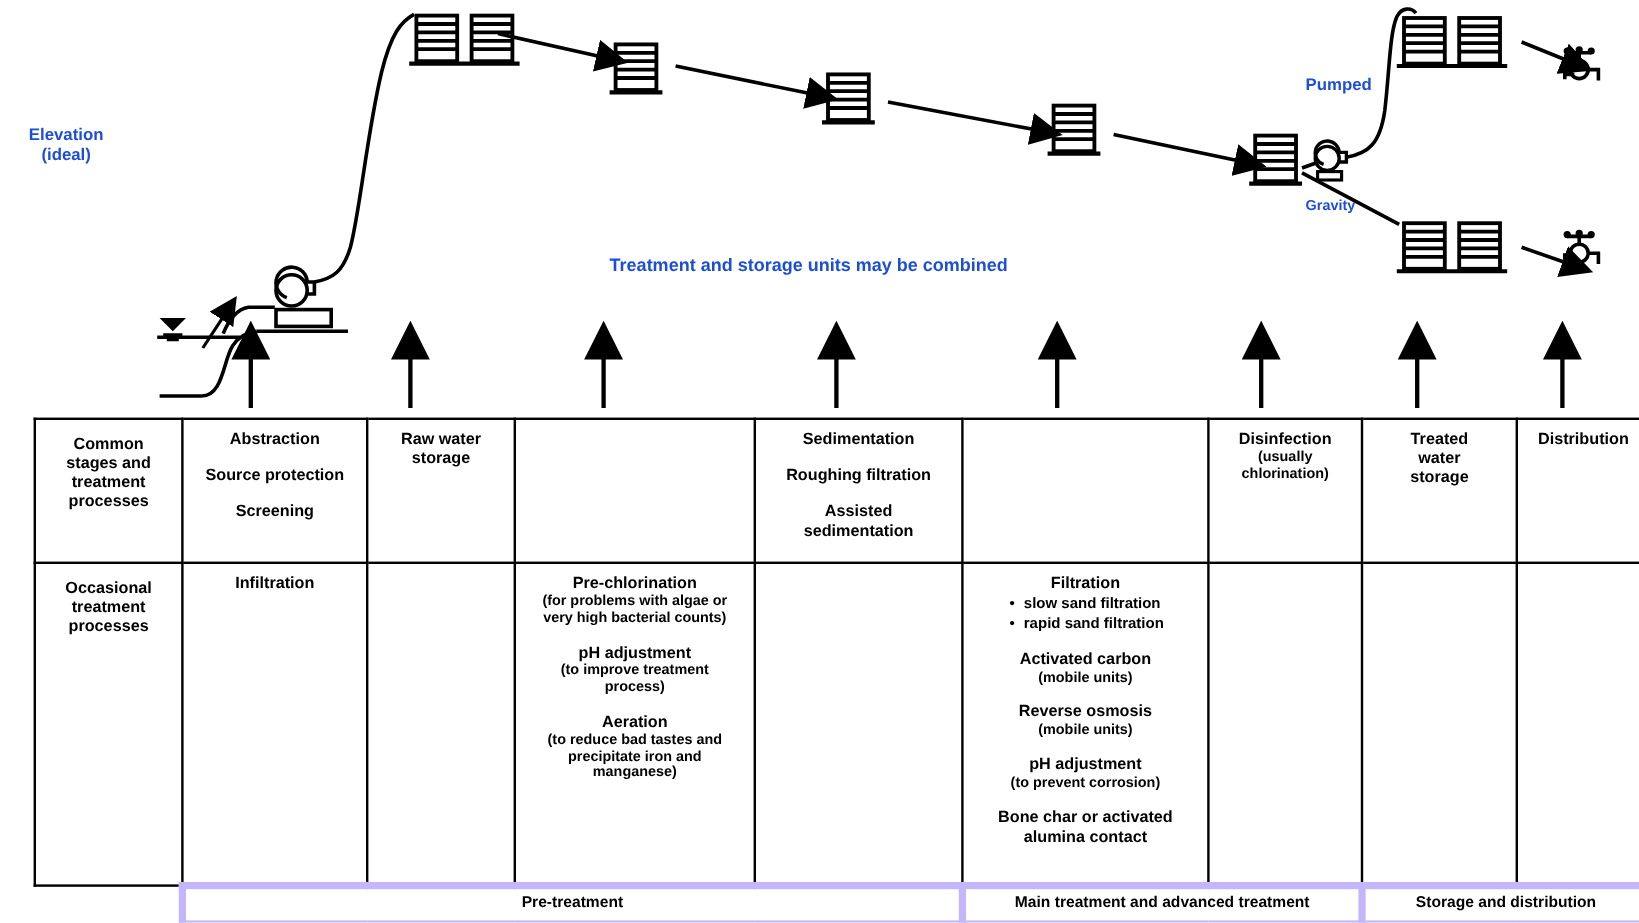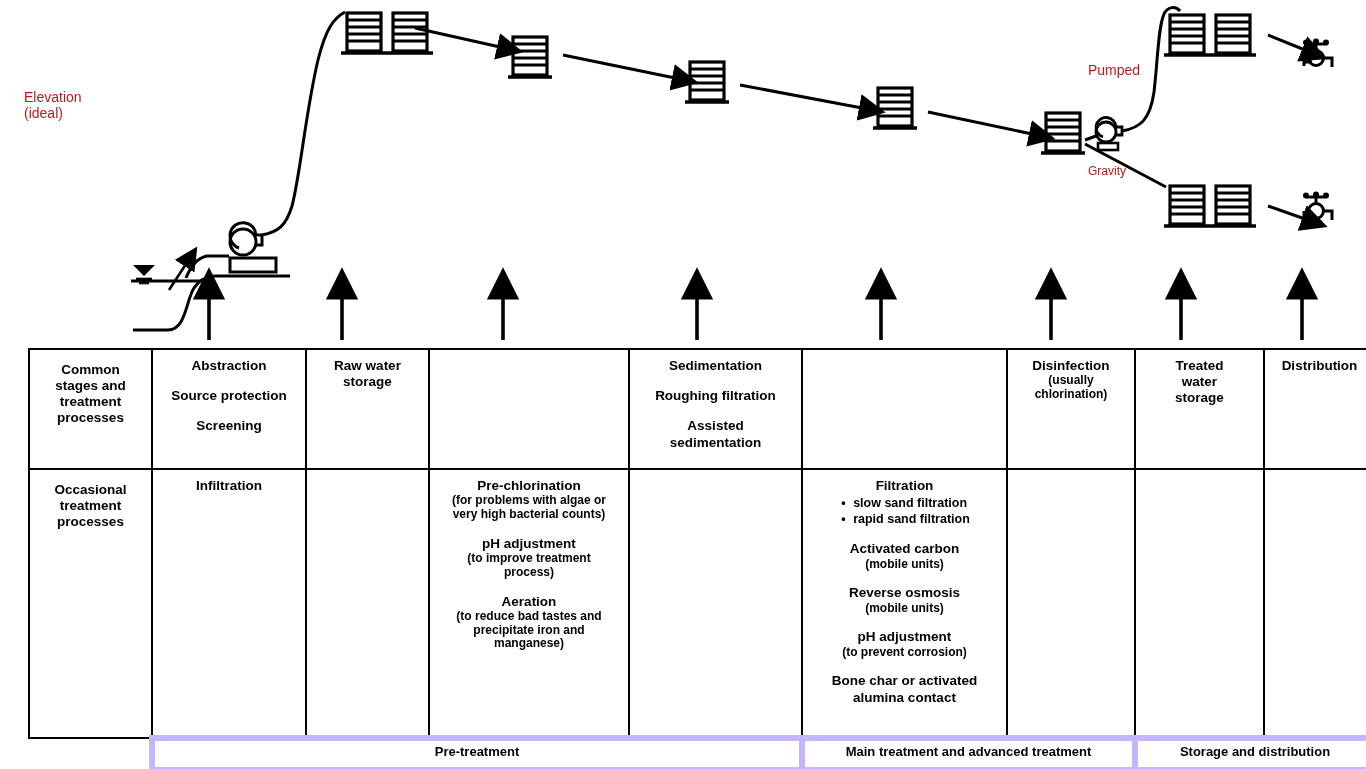--- a/index.html
+++ b/index.html
@@ -27,30 +27,30 @@
     top: 0;
     width: 1366px;
     height: 348px;
   }
   #elevation-diagram svg {
     display: block;
   }
 
   .dgm-label {
     position: absolute;
-    font-weight: normal;
+    font-weight: bold;
     font-size: 14px;
     line-height: 1.15;
-    color: #b91c1c;
+    color: #1d4ed8;
     white-space: pre;
   }
   #elevation-title {
     left: 24px;
-    top: 89px;
-    text-align: left;
+    top: 104px;
+    text-align: center;
   }
   #combined-note {
     left: 508px;
     top: 213px;
     font-size: 15px;
   }
   #pumped-label {
     left: 1088px;
     top: 62px;
     font-size: 14px;
@@ -277,20 +277,21 @@
         <line x1="881" y1="340" x2="881" y2="296" stroke="#000" stroke-width="3.6" marker-end="url(#arrowHead)"></line>
         <line x1="1051" y1="340" x2="1051" y2="296" stroke="#000" stroke-width="3.6" marker-end="url(#arrowHead)"></line>
         <line x1="1181" y1="340" x2="1181" y2="296" stroke="#000" stroke-width="3.6" marker-end="url(#arrowHead)"></line>
         <line x1="1302" y1="340" x2="1302" y2="296" stroke="#000" stroke-width="3.6" marker-end="url(#arrowHead)"></line>
       </g>
     </svg>
 
     <div class="dgm-label" id="elevation-title">Elevation
 (ideal)</div>
 
+    <div class="dgm-label" id="combined-note">Treatment and storage units may be combined</div>
 
     <div class="dgm-label" id="pumped-label">Pumped</div>
 
     <div class="dgm-label" id="gravity-label">Gravity</div>
   </div>
 
   <table id="process-table">
     <colgroup>
       <col style="width:123px">
       <col style="width:154px">

